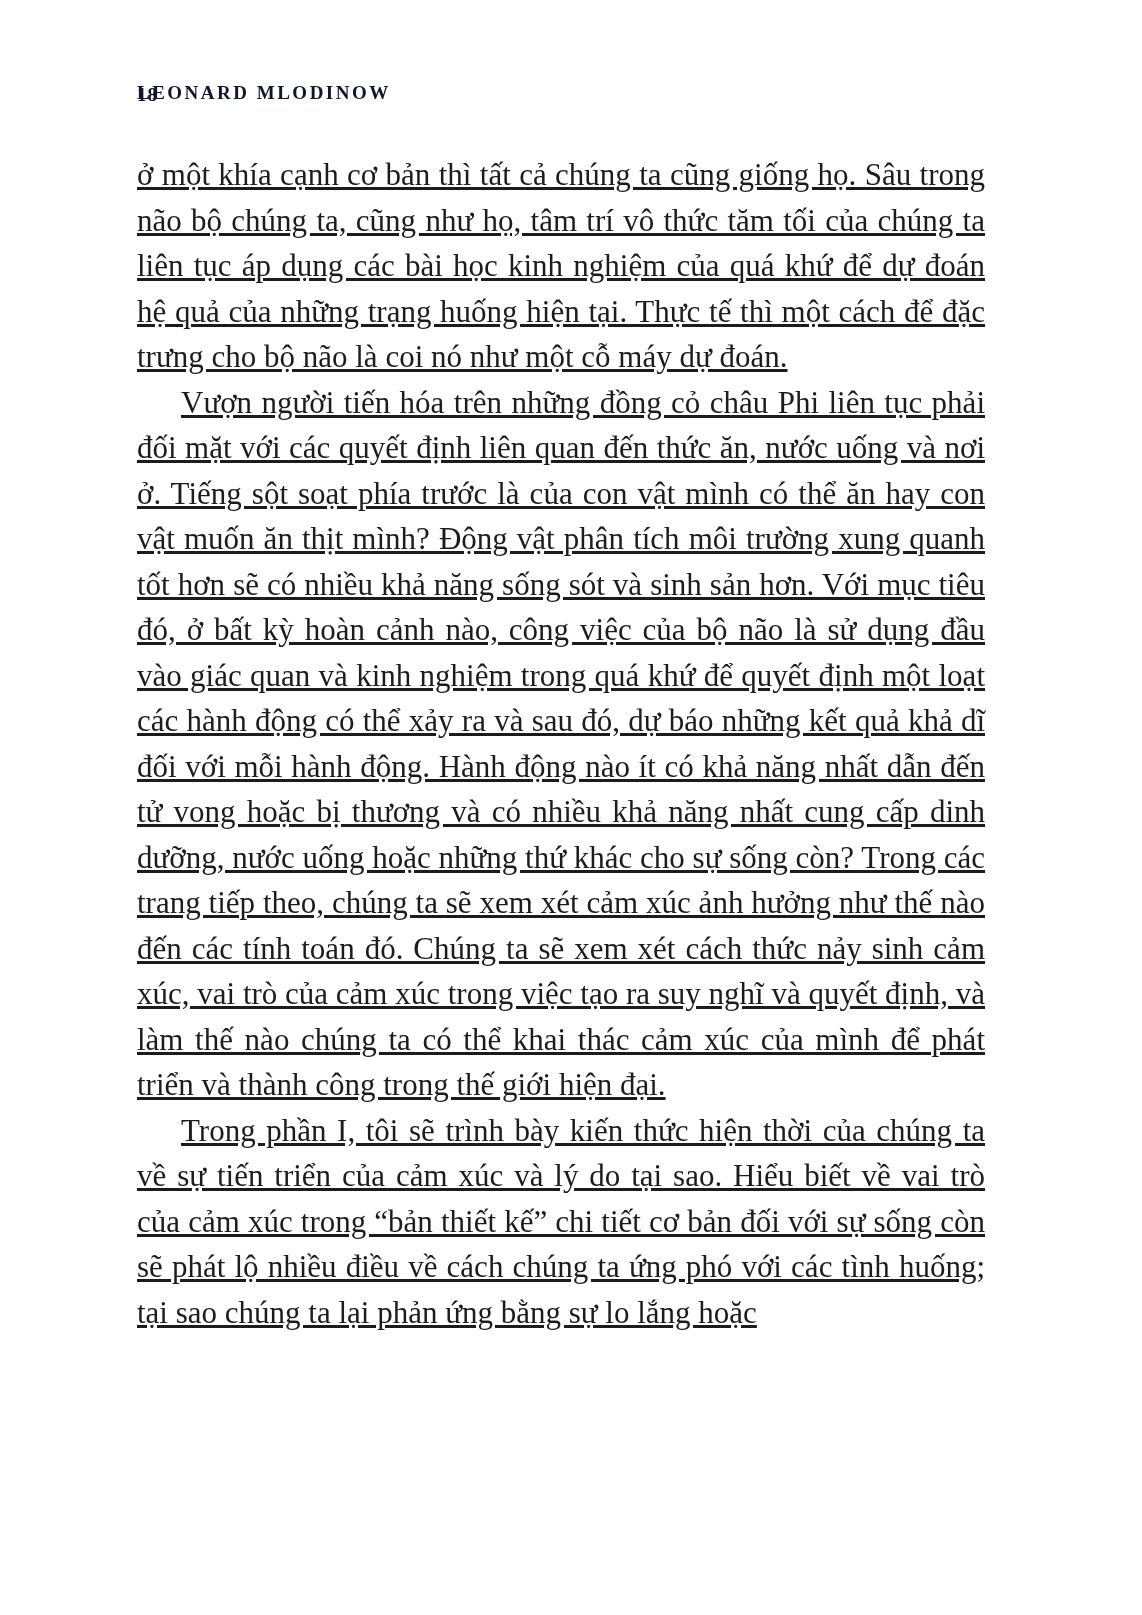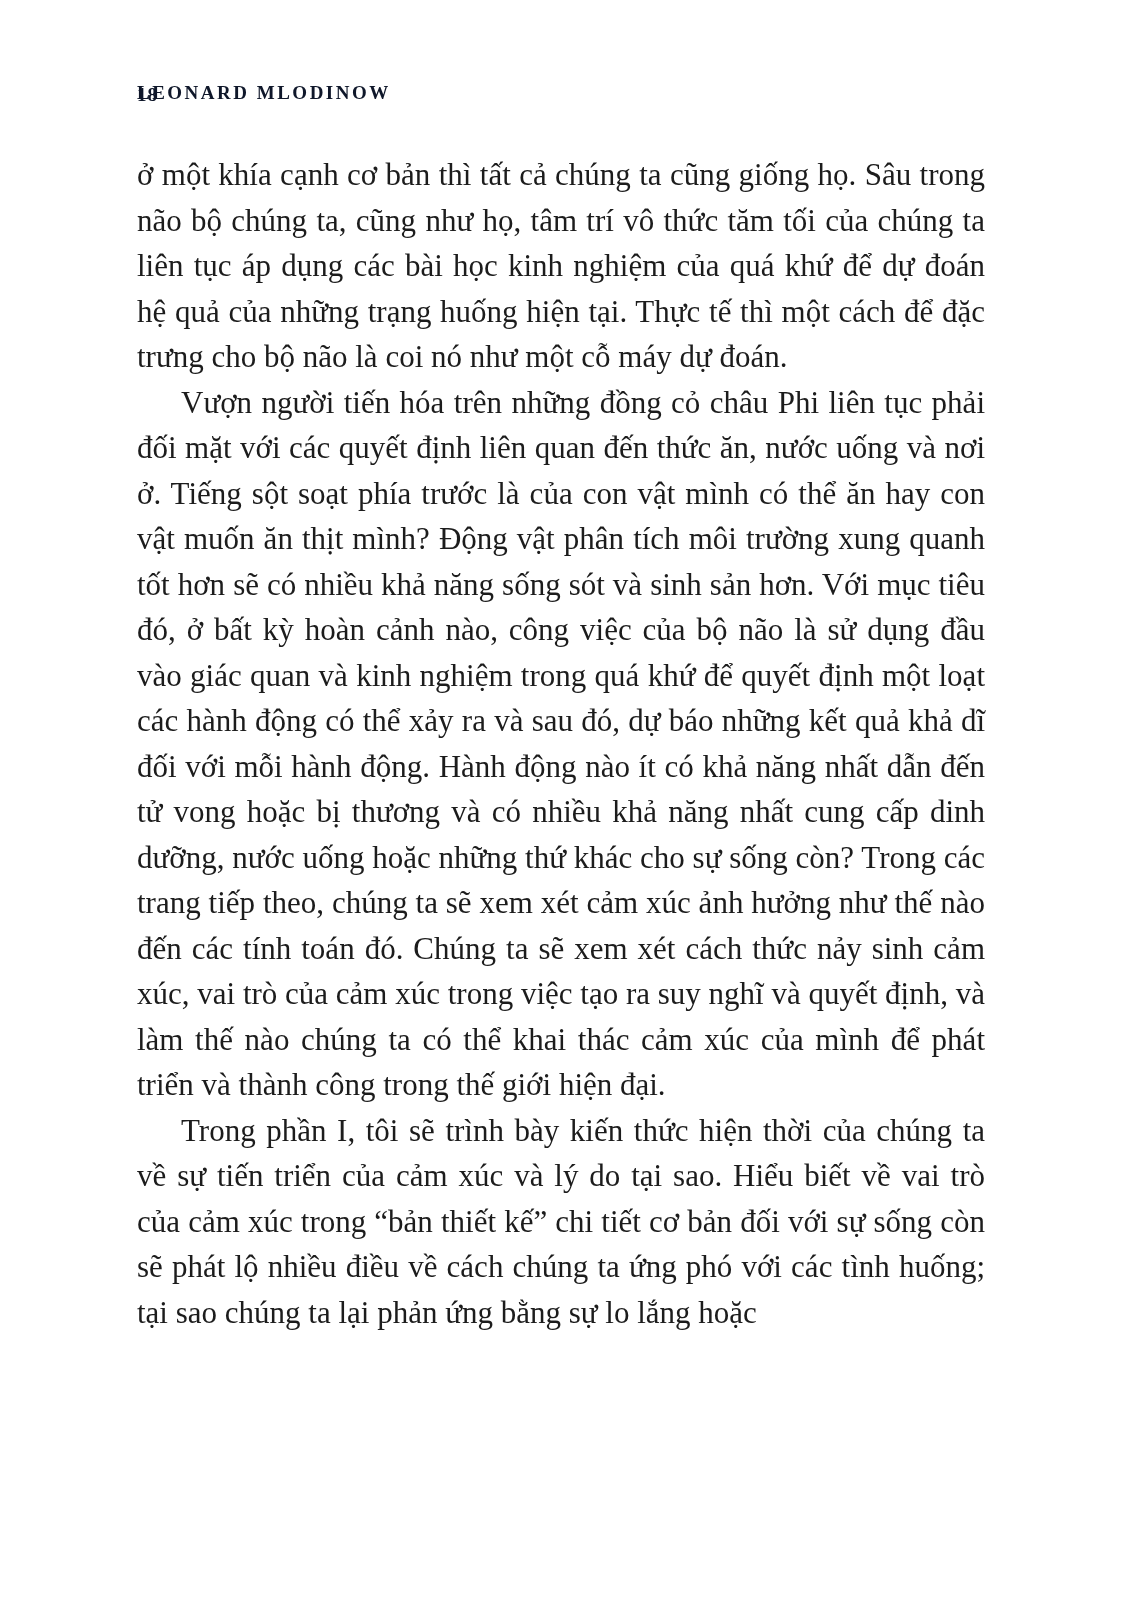--- a/index.html
+++ b/index.html
@@ -40,20 +40,21 @@
     display: block;
     text-align: left;
     letter-spacing: 2.5px;
   }
   .body-text {
     margin-top: 40px;
     font-size: 31px;
     line-height: 45.5px;
     text-align: justify;
     text-justify: inter-word;
+    text-decoration: underline;
   }
   .para {
     margin: 0;
     padding: 0;
   }
   .para.indent {
     text-indent: 44px;
   }
 </style>
 </head>

